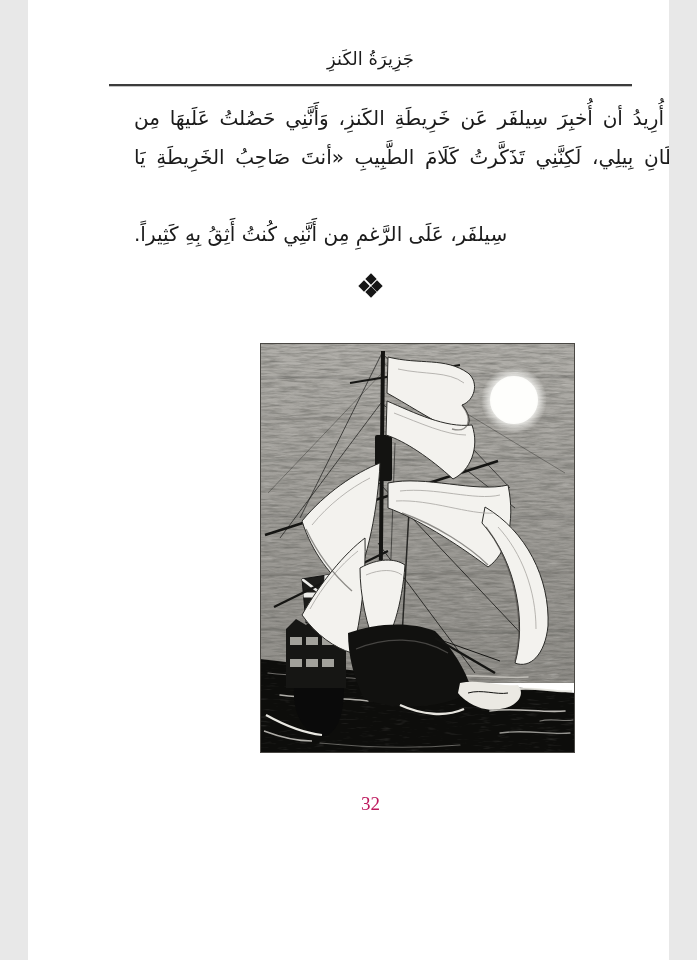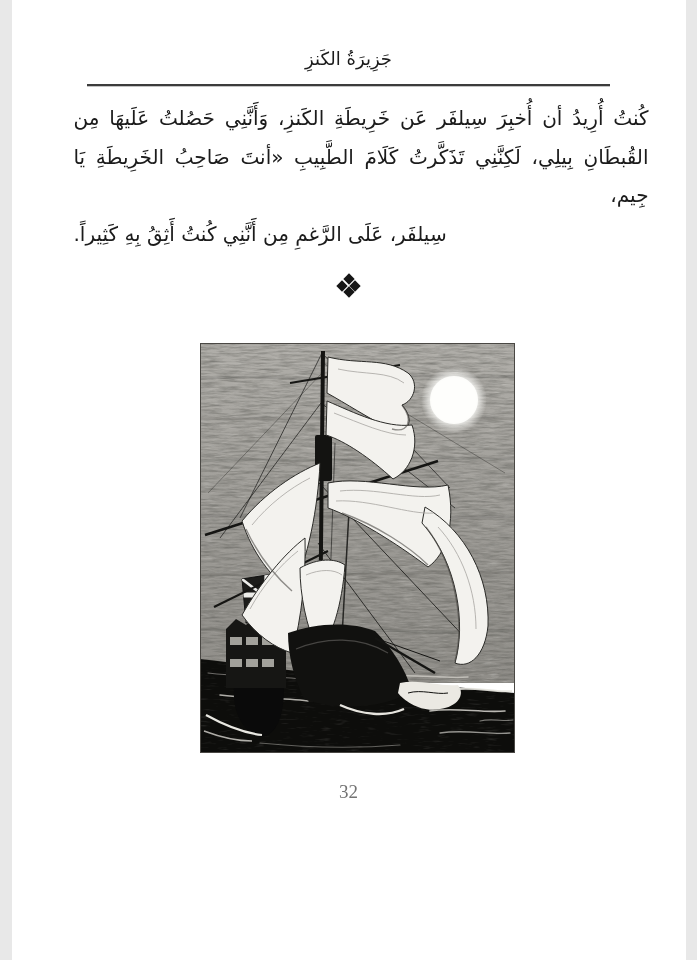--- a/index.html
+++ b/index.html
@@ -1,19 +1,19 @@
 <!DOCTYPE html>
 <html lang="ar"><head>
 <meta charset="utf-8">
 <style>
   html,body{margin:0;padding:0;background:#e8e8e8;}
   body{font-family:"DejaVu Sans", sans-serif;color:#1c1c1c;}
   .page{
-    position:relative;width:674px;height:960px;margin:0 auto;
-    background:#ffffff;overflow:hidden;
+    position:relative;width:597px;height:960px;margin:0 auto;
+    background:#ffffff;overflow:hidden;padding-left:44px;
   }
   .title{
     margin-top:46px;text-align:center;font-size:18px;line-height:26px;
     direction:rtl;color:#1c1c1c;
   }
   .rule{
     width:523px;height:2px;margin:12px auto 0;
     background:#3c3c3c;border-bottom:1px solid #c4c4c4;
   }
   .bodytext{
@@ -24,22 +24,22 @@
   .line.last{text-align:left;text-align-last:auto;}
   .orn-wrap{margin-top:22px;height:22px;text-align:center;}
   .orn{position:relative;display:inline-block;width:21px;height:21px;}
   .orn i{position:absolute;width:8px;height:8px;background:#161616;transform:rotate(45deg);}
   .orn i:nth-child(1){left:6.5px;top:0;}
   .orn i:nth-child(2){left:0;top:6.5px;}
   .orn i:nth-child(3){left:13px;top:6.5px;}
   .orn i:nth-child(4){left:6.5px;top:13px;}
   figure.illus{margin:46px 0 0 188px;width:315px;height:410px;padding:0;}
   .pageno{
-    margin-top:28px;text-align:center;
-    font-family:"Liberation Serif", serif;font-size:19px;color:#737373;
+    margin-top:40px;text-align:center;
+    font-family:"Liberation Serif", serif;font-size:19px;color:#be185d;
   }
 </style>
 </head>
 <body>
 
 <div class="page">
 
   <div class="title">جَزِيرَةُ الكَنزِ</div>
   <div class="rule"></div>
 

